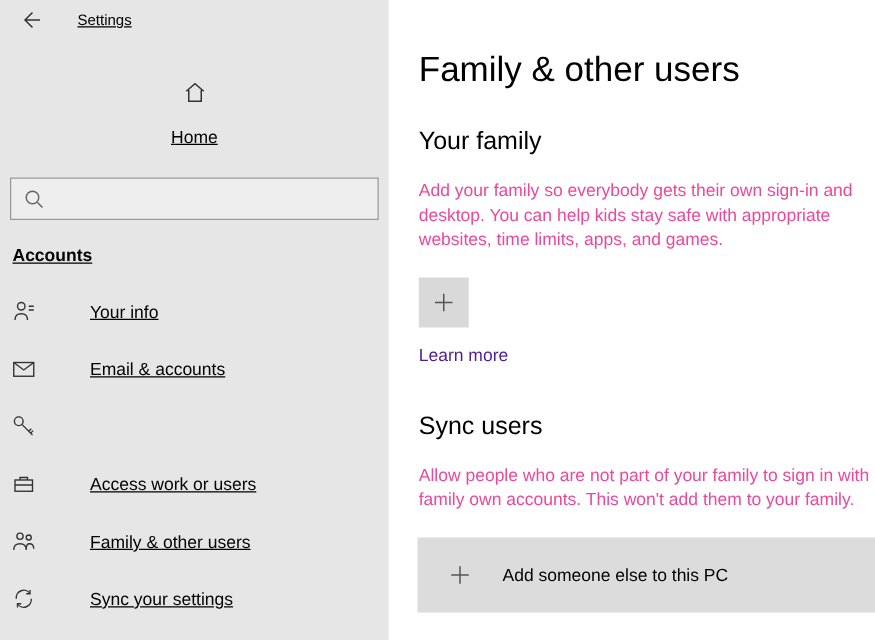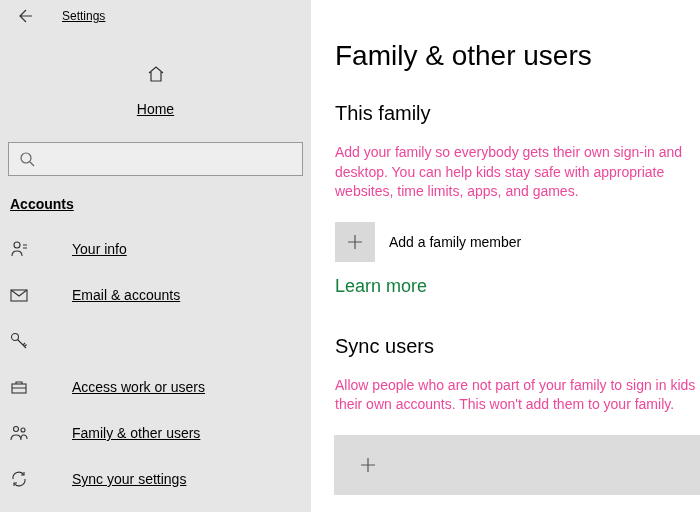--- a/index.html
+++ b/index.html
@@ -18,21 +18,21 @@
     .nav-item { display: flex; align-items: center; gap: 20px; padding: 14px 10px; cursor: pointer; }
     .nav-item .icon { width: 18px; height: 18px; display: flex; align-items: center; justify-content: center; flex-shrink: 0; }
     .nav-item .label { font-size: 14px; margin-left: 24px; }
     .main { flex: 1; padding: 40px 0 0 24px; overflow: hidden; background: #fff; }
     .page-title { font-size: 28px; font-weight: 400; margin-bottom: 30px; }
     .section-h { font-size: 20px; font-weight: 400; margin-bottom: 18px; }
     .body-text { font-size: 14px; line-height: 1.4; color: #ec4899; margin-bottom: 20px; }
     .tile-row { display: flex; align-items: center; gap: 14px; margin-bottom: 14px; cursor: pointer; }
     .tile-btn { width: 40px; height: 40px; background: #d9d9d9; display: flex; align-items: center; justify-content: center; }
     .tile-label { font-size: 14px; }
-    .link { color: #15803d; font-size: 18px; cursor: pointer; margin-bottom: 38px; display: inline-block; text-align: center; }
+    .link { color: #4c1d95; font-size: 14px; cursor: pointer; margin-bottom: 38px; display: inline-block; text-align: center; }
     .wide-row { background: #dcdcdc; padding: 10px 0 10px 14px; margin-left: -1px; display: flex; align-items: center; gap: 14px; cursor: pointer; }
     .wide-row .tile-btn { background: #dcdcdc; }
     svg { display: block; }
   </style>
 </head>
 <body>
 
 <div class="sidebar">
   <div class="topbar">
     <div class="back-btn">
@@ -118,37 +118,37 @@
           </svg>
         </span>
       <span class="label">Sync your settings</span>
     </div>
   </div>
 </div>
 
 <div class="main">
   <h1 class="page-title">Family &amp; other users</h1>
 
-  <h2 class="section-h">This family</h2>
+  <h2 class="section-h">Your family</h2>
   <p class="body-text">Add your family so everybody gets their own sign-in and desktop. You can help kids stay safe with appropriate websites, time limits, apps, and games.</p>
 
   <div class="tile-row">
     <div class="tile-btn">
       <svg width="18" height="18" viewBox="0 0 18 18">
           <path d="M9 2 V16 M2 9 H16" stroke="#555" stroke-width="1.2"></path>
         </svg>
     </div>
-    <span class="tile-label">Add a family member</span>
   </div>
 
   <a class="link">Learn more</a>
 
   <h2 class="section-h">Sync users</h2>
-  <p class="body-text">Allow people who are not part of your family to sign in kids their own accounts. This won't add them to your family.</p>
+  <p class="body-text">Allow people who are not part of your family to sign in with family own accounts. This won't add them to your family.</p>
 
   <div class="wide-row">
     <div class="tile-btn">
       <svg width="18" height="18" viewBox="0 0 18 18">
           <path d="M9 2 V16 M2 9 H16" stroke="#555" stroke-width="1.2"></path>
         </svg>
     </div>
+    <span class="tile-label">Add someone else to this PC</span>
   </div>
 </div>
 
 </body></html>

